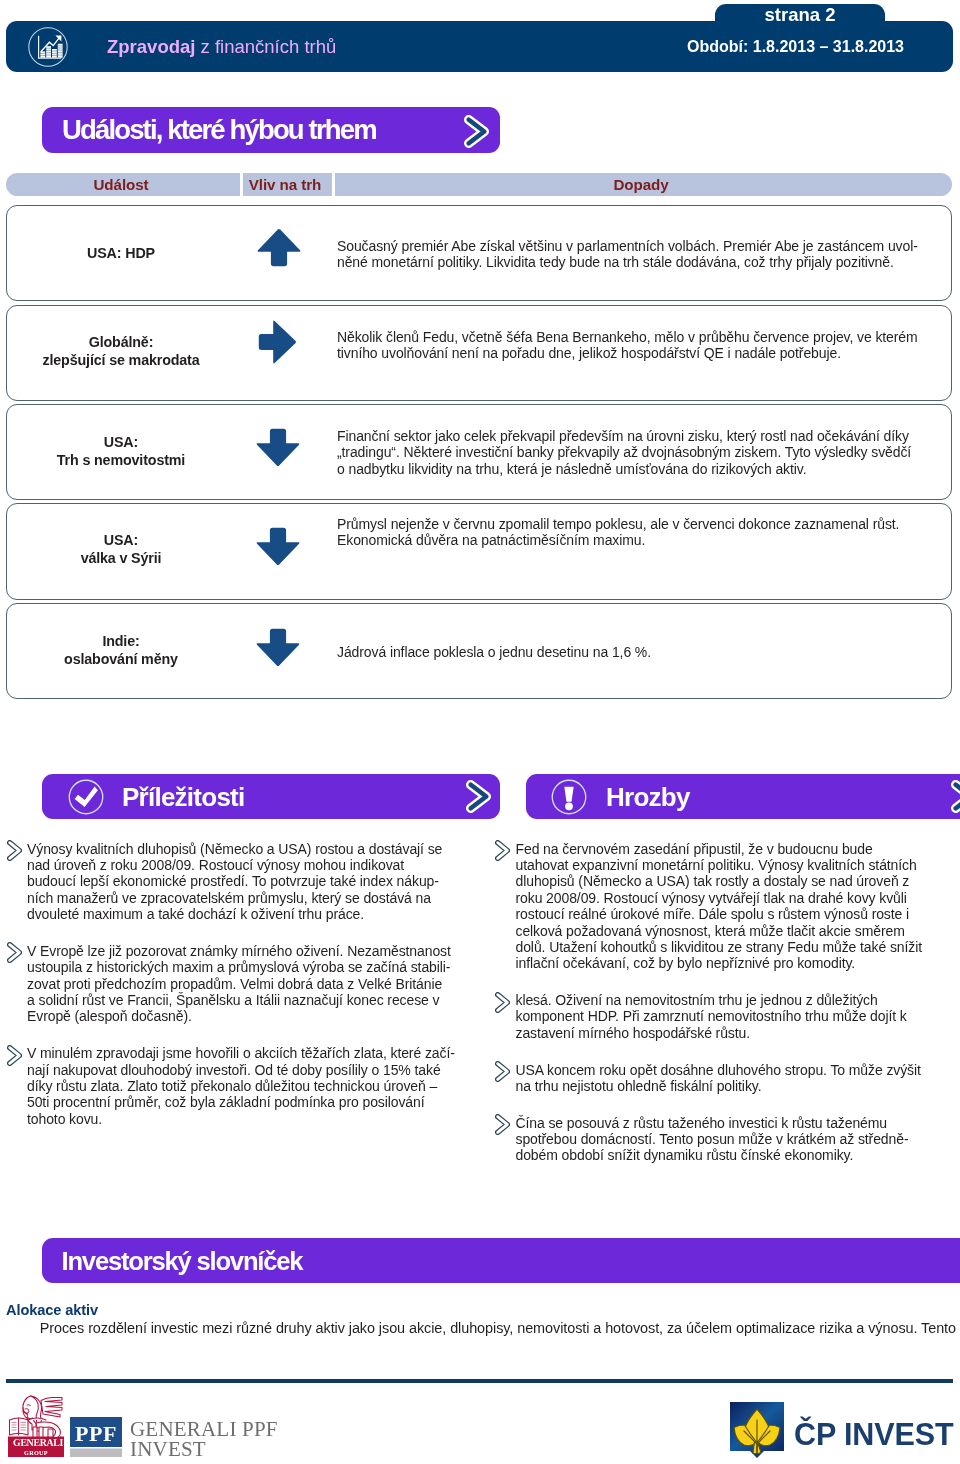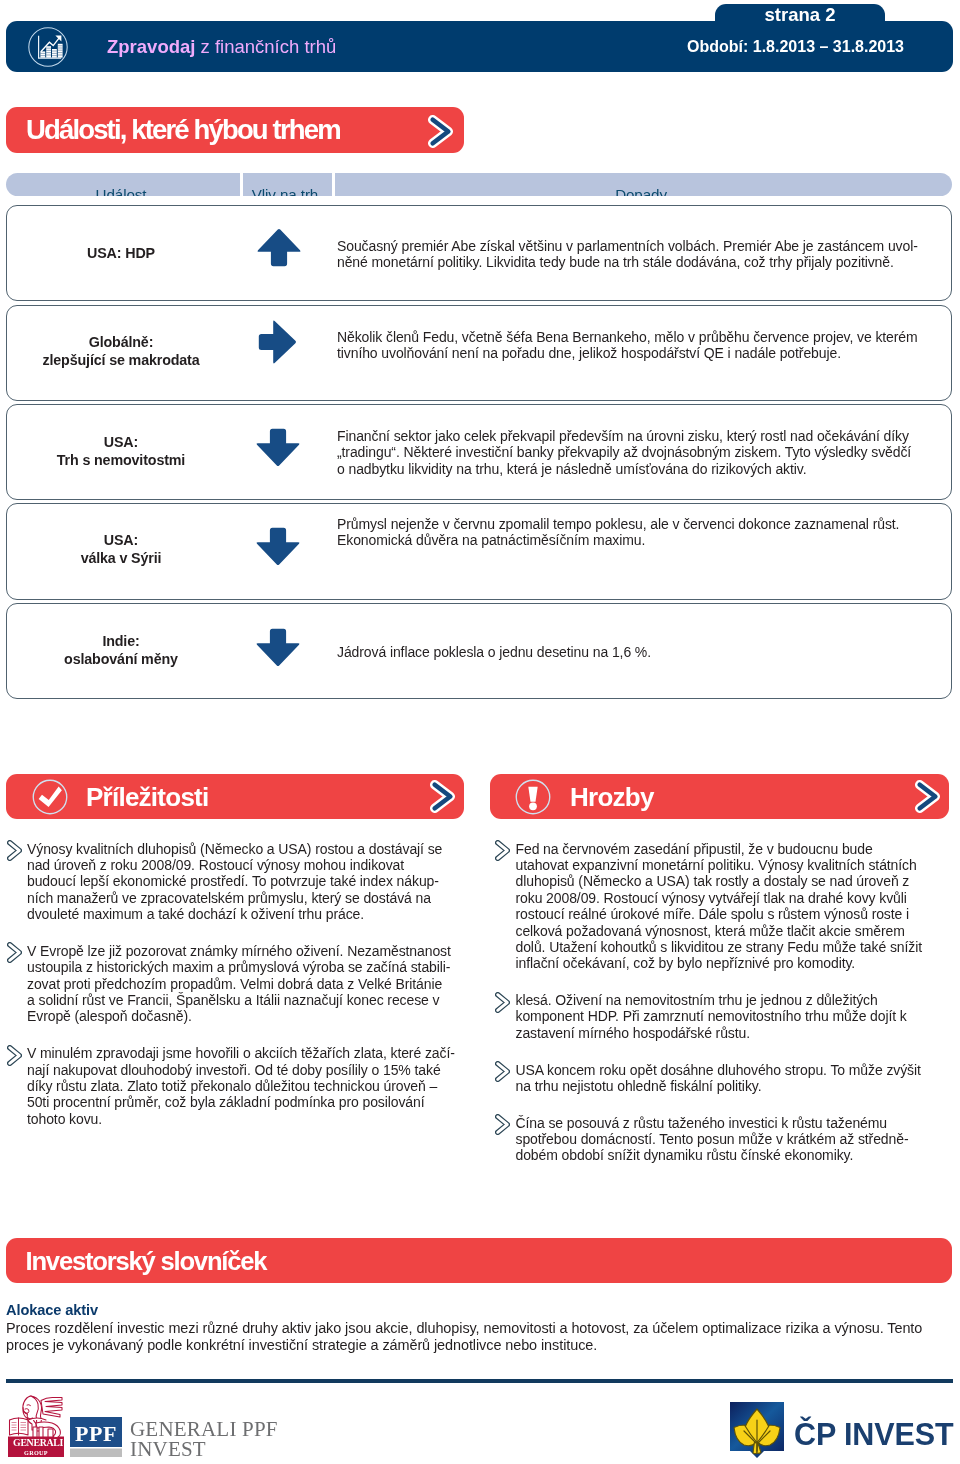--- a/index.html
+++ b/index.html
@@ -16,29 +16,29 @@
             line-height:21px;}
   .hdr{position:absolute;left:6px;top:21px;width:947px;height:51px;
        background:#003c6e;border-radius:11px;}
   .hdr-logo{position:absolute;left:22px;top:6px;width:40px;height:40px;}
   .hdr-title{position:absolute;left:101px;top:16px;font-size:18.5px;line-height:20px;color:#f0abfc;white-space:nowrap;}
   .hdr-title b{font-weight:bold;}
   .hdr-period{position:absolute;left:681px;top:18px;width:214px;text-align:center;
               font-size:16px;font-weight:bold;color:#fff;white-space:nowrap;line-height:16px;}
 
   
-  .band{position:absolute;background:#ef4444;border-radius:11px;}
+  .band{position:absolute;background:#6d28d9;border-radius:11px;margin-left:36px;}
   .band-title{position:absolute;color:#fff;font-weight:bold;white-space:nowrap;}
 
   
   .colhdr{position:absolute;left:6px;top:173px;width:946px;height:23px;
           background:#b8c4dd;border-radius:12px;overflow:hidden;}
   .colhdr .sep{position:absolute;top:0;width:3.4px;height:23px;background:#fff;}
-  .colhdr .lbl{position:absolute;top:0;line-height:23px;color:#0c4a6e;
-               font-weight:normal;font-size:15.2px;letter-spacing:-0.1px;text-align:center;margin-top:10px;}
+  .colhdr .lbl{position:absolute;top:0;line-height:23px;color:#7f1d1d;
+               font-weight:bold;font-size:15.2px;letter-spacing:-0.1px;text-align:center;}
 
   
   .card{position:absolute;left:6px;width:946px;border:1.2px solid #50626f;
         border-radius:11px;box-sizing:border-box;background:#fff;}
   .ev{position:absolute;left:16px;width:210px;text-align:center;font-weight:bold;
       font-size:14.3px;letter-spacing:-0.15px;color:#231f20;line-height:18px;}
   .icon-cell{position:absolute;}
   .body-txt{position:absolute;left:337px;width:620px;font-size:14px;
             letter-spacing:-0.1px;line-height:16.4px;color:#231f20;white-space:nowrap;}
 
@@ -46,21 +46,21 @@
   .bl{position:absolute;}
   .bl-item{position:relative;}
   .bl-item .bchev{position:absolute;left:0.7px;top:-0.5px;}
   .bl-item .btxt{display:block;margin-left:21px;font-size:14px;line-height:16.4px;
                  letter-spacing:-0.1px;color:#231f20;white-space:nowrap;}
   .bline{display:block;}
 
   
   .gl-term{position:absolute;left:6px;top:1302px;font-weight:bold;font-size:14.6px;color:#0b3a6b;letter-spacing:-0.1px;}
   .gl-def{position:absolute;left:6px;top:1319.5px;width:950px;font-size:14.45px;
-          letter-spacing:-0.08px;line-height:17.6px;color:#231f20;white-space:nowrap;}
+          letter-spacing:-0.08px;line-height:17.6px;color:#231f20;white-space:nowrap;text-align:right;}
 
   
   .rule{position:absolute;left:6px;top:1379px;width:947px;height:4px;background:#123a5e;}
   .logo-generali{position:absolute;left:8px;top:1394px;}
   .gen-name{position:absolute;left:8px;top:1438px;width:60px;text-align:center;
             font-family:"Liberation Serif",serif;font-size:9.8px;line-height:10px;font-weight:bold;
             color:#fff;letter-spacing:-0.3px;}
   .gen-sub{position:absolute;left:8px;top:1448.5px;width:56px;text-align:center;
            font-family:"Liberation Serif",serif;font-size:6.2px;line-height:7px;font-weight:bold;
            color:#fff;letter-spacing:0.3px;}
@@ -295,21 +295,20 @@
       <span class="bline">dobém období snížit dynamiku růstu čínské ekonomiky.</span>
     </span>
   </div>
 </div>
 <div class="band" style="left:6px;top:1238px;width:946px;height:45px;">
   <div class="band-title" style="left:19.5px;top:8.8px;font-size:25.6px;letter-spacing:-1.2px;">Investorský slovníček</div>
 </div>
 <div class="gl-term">Alokace aktiv</div>
 <div class="gl-def">
   <div>Proces rozdělení investic mezi různé druhy aktiv jako jsou akcie, dluhopisy, nemovitosti a hotovost, za účelem optimalizace rizika a výnosu. Tento</div>
-  <div>proces je vykonávaný podle konkrétní investiční strategie a záměrů jednotlivce nebo instituce.</div>
 </div>
 <div class="rule"></div>
 <span class="logo-generali"><svg viewBox="0 0 112 126" width="56" height="63" xmlns="http://www.w3.org/2000/svg">
   <rect x="0" y="85" width="112" height="41" fill="#b4123c"></rect>
   <g fill="#ffffff" stroke="#b4123c" stroke-width="2.1" stroke-linejoin="round" stroke-linecap="round">
 
     <path d="M66 13 Q78 6 92 7 L108 7 L108 12 L74 15 L108 17 L108 22 L76 25 L108 27 L108 32 L74 35 L104 41 L104 46 L70 40 Z"></path>
 
     <path d="M46 4 Q36 6 32 16 Q28 25 31 33 Q33 39 39 40 Q37 45 40 48 Q44 51 49 48
              Q52 56 57 60 L57 72 L48 72 L48 60 Q40 56 38 48 Q31 44 30 34 Q28 22 34 13 Q40 4 46 4 Z"></path>

